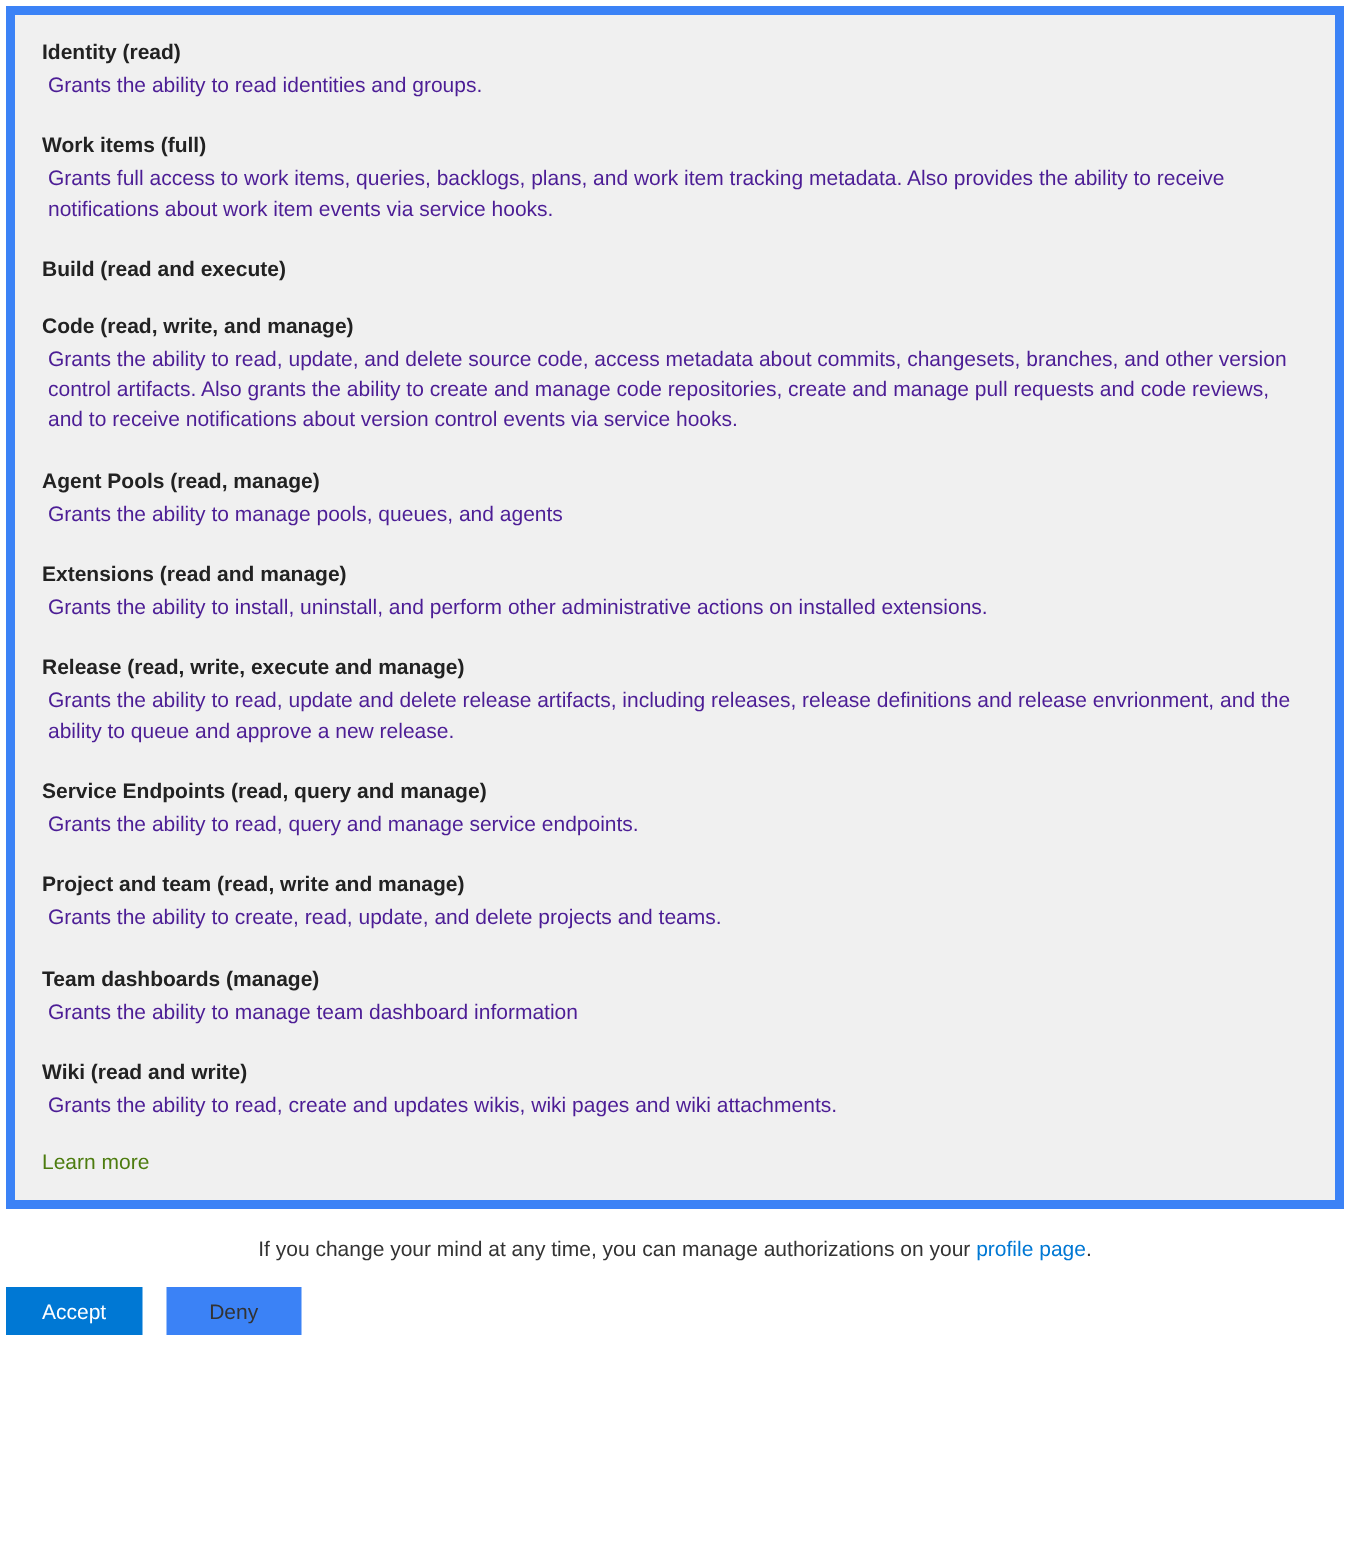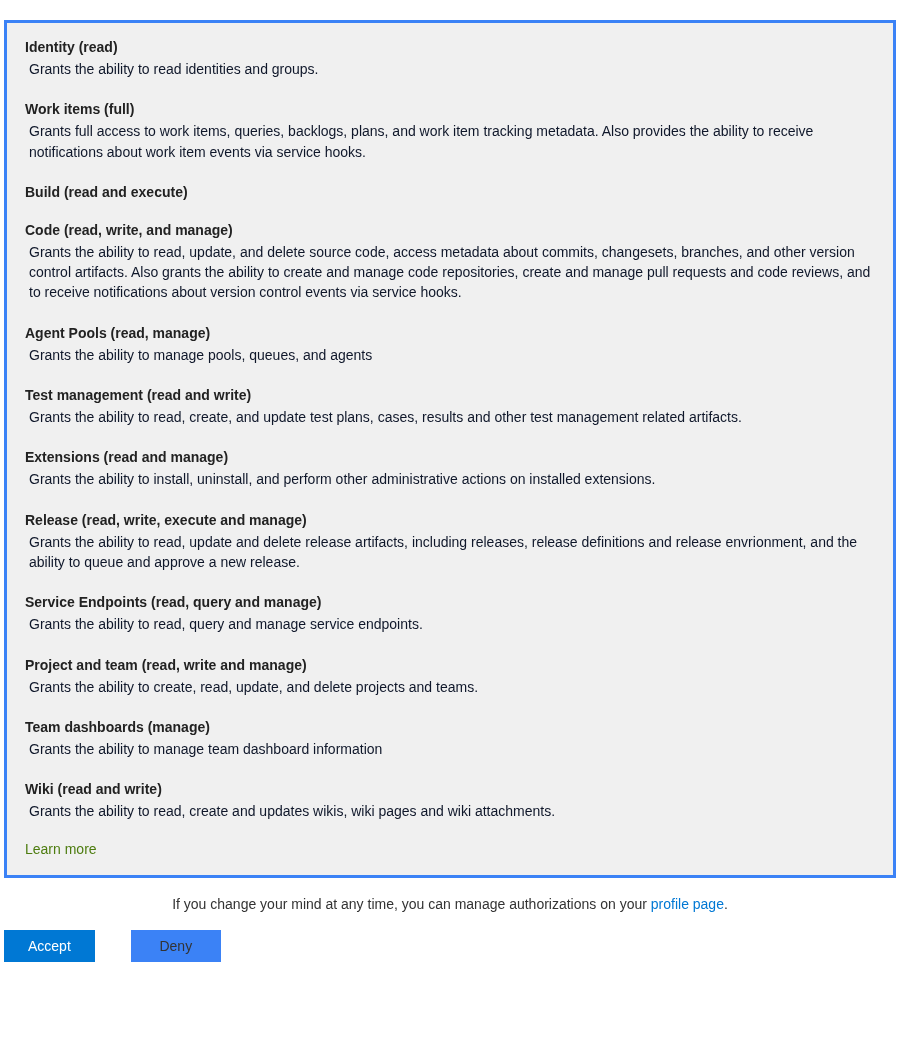--- a/index.html
+++ b/index.html
@@ -9,38 +9,38 @@
     }
     body {
       font-family: "Segoe UI", -apple-system, BlinkMacSystemFont, sans-serif;
       font-size: 14px;
       color: #333;
       background: #fff;
       width: 900px;
     }
     .scopes-panel {
       background: #f0f0f0;
-      border: 3px solid #3b82f6;
+      border: 6px solid #3b82f6;
       padding: 16px 18px 18px 18px;
-      margin: 20px 4px 0 4px;
+      margin: 4px 4px 0 4px;
     }
     .scope-item {
       margin-bottom: 22px;
     }
     .scope-item:last-of-type {
       margin-bottom: 12px;
     }
     .scope-title {
       font-weight: 600;
       color: #222;
       font-size: 14px;
       margin-bottom: 4px;
     }
     .scope-desc {
-      color: #0f172a;
+      color: #4c1d95;
       font-size: 14px;
       line-height: 1.45;
       padding-left: 4px;
     }
     .learn-more {
       color: #4d7c0f;
       font-size: 14px;
       text-decoration: none;
       cursor: pointer;
       display: inline-block;
@@ -53,21 +53,21 @@
       text-align: center;
     }
     .footer-note a {
       color: #0078d4;
       text-decoration: none;
       cursor: pointer;
     }
     .button-row {
       margin: 18px 4px 0 4px;
       display: flex;
-      gap: 36px;
+      gap: 16px;
     }
     .btn {
       font-family: inherit;
       font-size: 14px;
       padding: 8px 24px;
       border: none;
       cursor: pointer;
       min-width: 90px;
     }
     .btn-primary {
@@ -97,24 +97,20 @@
       </div>
       <div class="scope-item">
         <div class="scope-title">Code (read, write, and manage)</div>
         <div class="scope-desc">Grants the ability to read, update, and delete source code, access metadata about commits, changesets, branches, and other version control artifacts. Also grants the ability to create and manage code repositories, create and manage pull requests and code reviews, and to receive notifications about version control events via service hooks.</div>
       </div>
       <div class="scope-item">
         <div class="scope-title">Agent Pools (read, manage)</div>
         <div class="scope-desc">Grants the ability to manage pools, queues, and agents</div>
       </div>
       <div class="scope-item">
-        <div class="scope-title">Test management (read and write)</div>
-        <div class="scope-desc">Grants the ability to read, create, and update test plans, cases, results and other test management related artifacts.</div>
-      </div>
-      <div class="scope-item">
         <div class="scope-title">Extensions (read and manage)</div>
         <div class="scope-desc">Grants the ability to install, uninstall, and perform other administrative actions on installed extensions.</div>
       </div>
       <div class="scope-item">
         <div class="scope-title">Release (read, write, execute and manage)</div>
         <div class="scope-desc">Grants the ability to read, update and delete release artifacts, including releases, release definitions and release envrionment, and the ability to queue and approve a new release.</div>
       </div>
       <div class="scope-item">
         <div class="scope-title">Service Endpoints (read, query and manage)</div>
         <div class="scope-desc">Grants the ability to read, query and manage service endpoints.</div>

